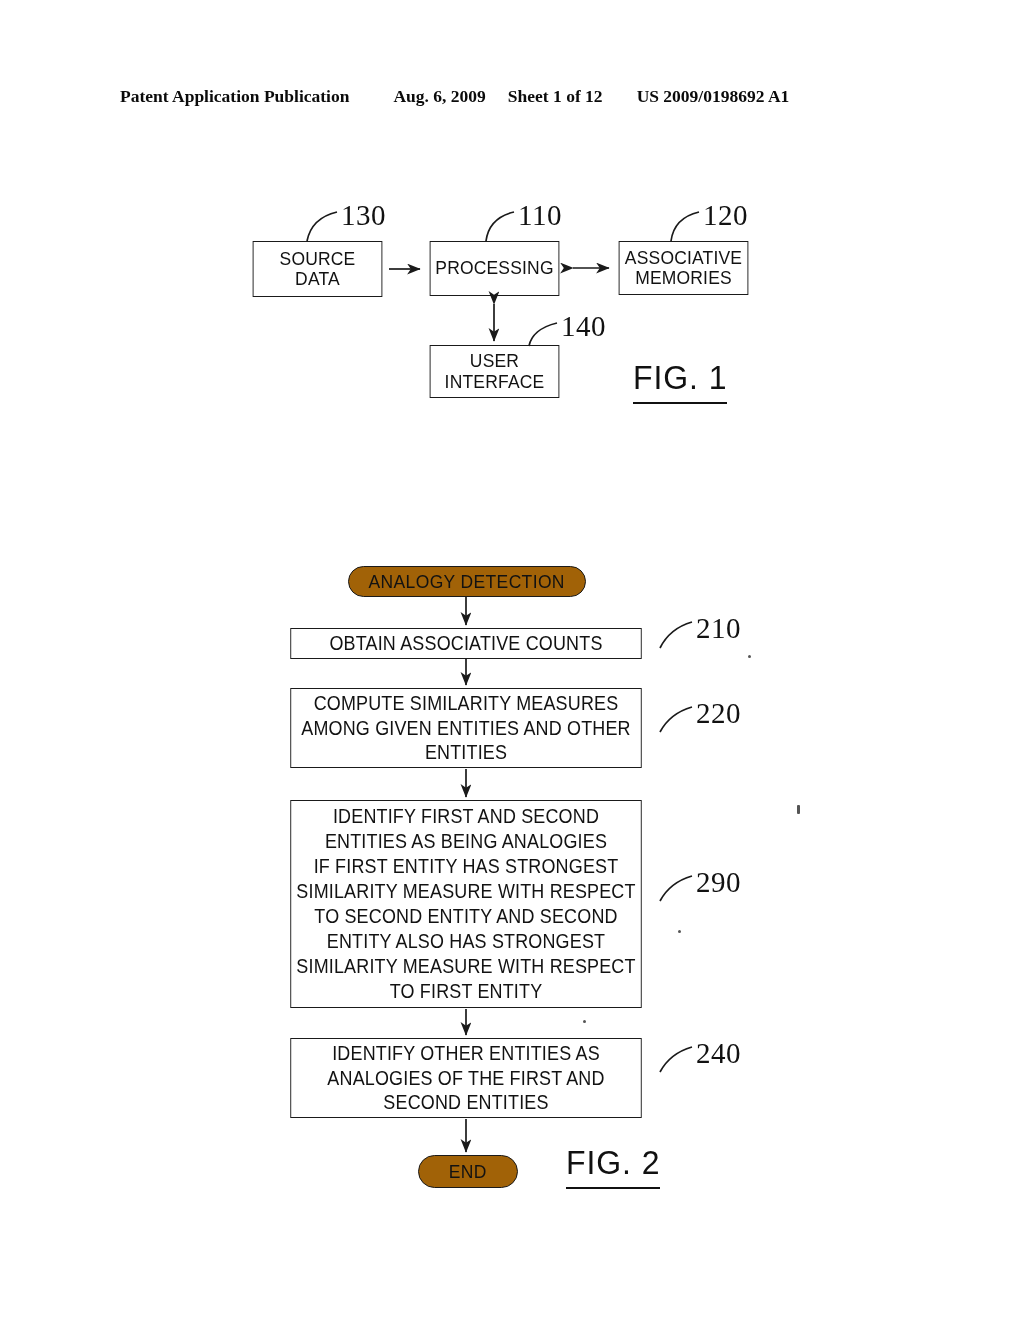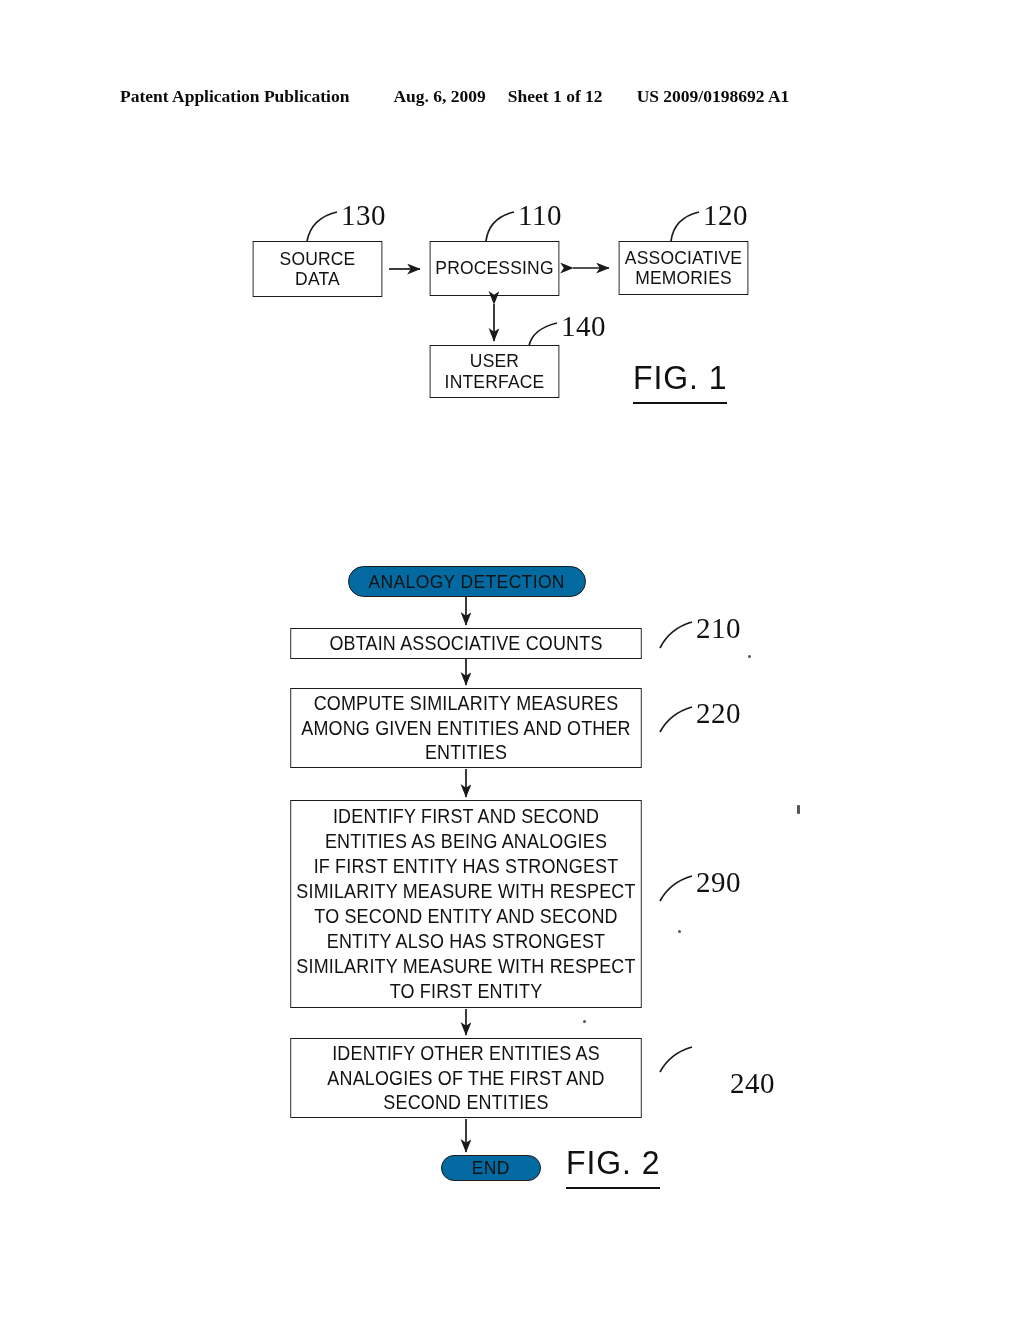--- a/index.html
+++ b/index.html
@@ -67,21 +67,21 @@
     white-space: pre-line;
     padding: 0 4px;
   }
 
   
   .term {
     position: absolute;
     box-sizing: border-box;
     border: 1.6px solid #1a1a1a;
     border-radius: 999px;
-    background: #0369a1;
+    background: #a16207;
     display: flex;
     align-items: center;
     justify-content: center;
     font-family: "Liberation Sans", sans-serif;
     font-size: 19px;
     letter-spacing: 0.4px;
     color: #121212;
     white-space: nowrap;
   }
 
@@ -189,23 +189,23 @@
 SIMILARITY MEASURE WITH RESPECT
 TO FIRST ENTITY</span>
   </div>
   <div class="refnum" style="left:696px; top:866px;">290</div>
 
   <div class="box" style="left:275px; top:1038px; width:382px; height:80px; font-size:19.5px; line-height:1.25;">
     <span class="btxt">IDENTIFY OTHER ENTITIES AS
 ANALOGIES OF THE FIRST AND
 SECOND ENTITIES</span>
   </div>
-  <div class="refnum" style="left:696px; top:1067px;margin-left:34px;">240</div>
-
-  <div class="term" style="left:441px; top:1155px; width:100px; height:26px;">
+  <div class="refnum" style="left:696px; top:1037px;">240</div>
+
+  <div class="term" style="left:418px; top:1155px; width:100px; height:33px;">
     <span style="display:block; transform:scaleX(0.92);">END</span>
   </div>
 
   <div class="figcap" style="left:566px; top:1143px;">FIG. 2</div>
 
   <div class="speck" style="left:748px; top:655px; width:3px; height:3px;"></div>
   <div class="speck" style="left:797px; top:805px; width:3px; height:9px; border-radius:1px;"></div>
   <div class="speck" style="left:583px; top:1020px; width:3px; height:3px;"></div>
   <div class="speck" style="left:678px; top:930px; width:3px; height:3px;"></div>
 

